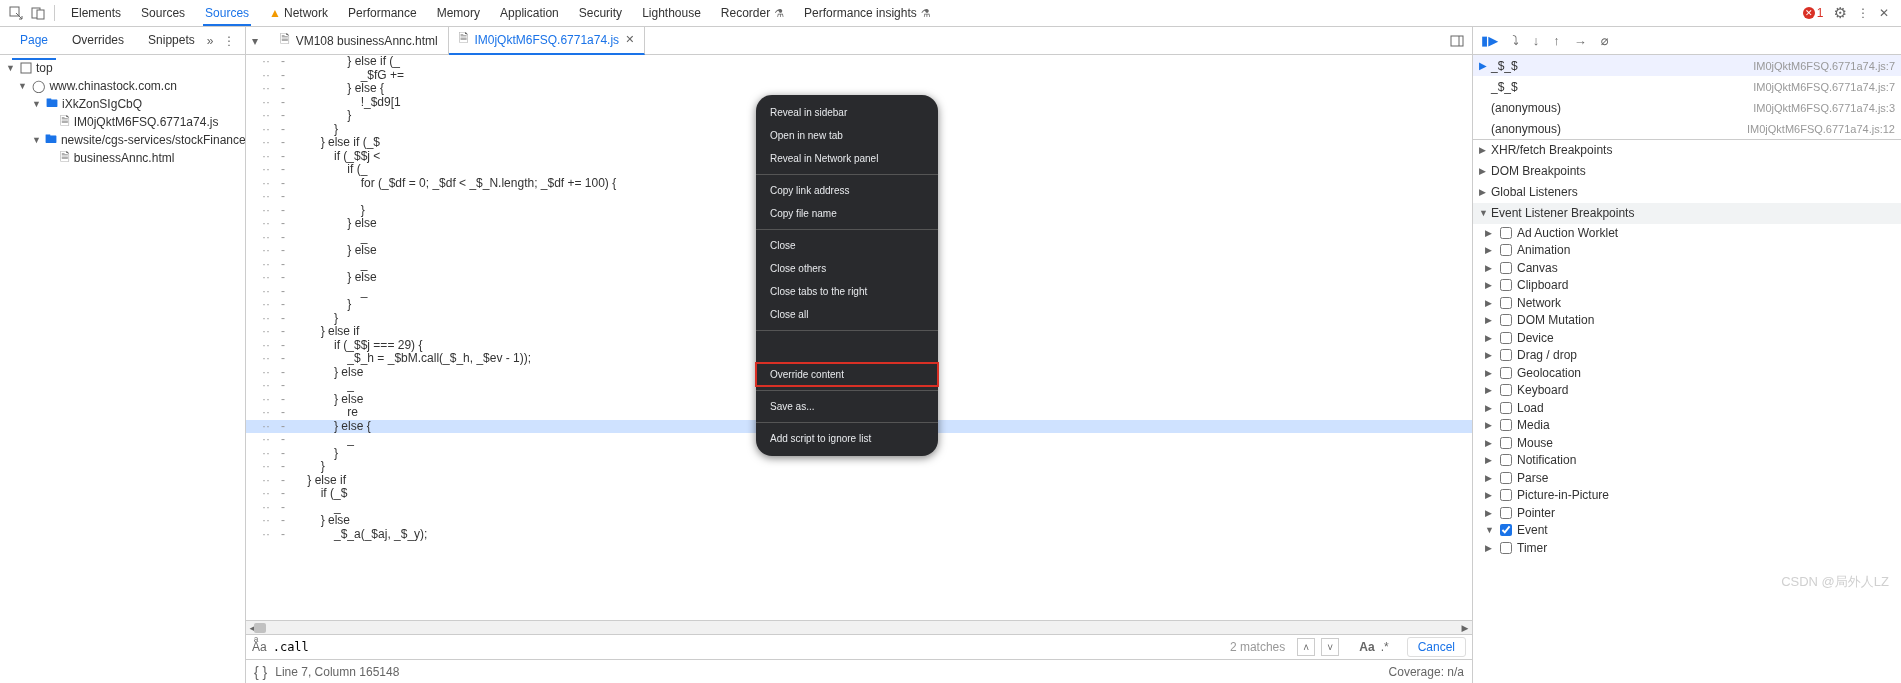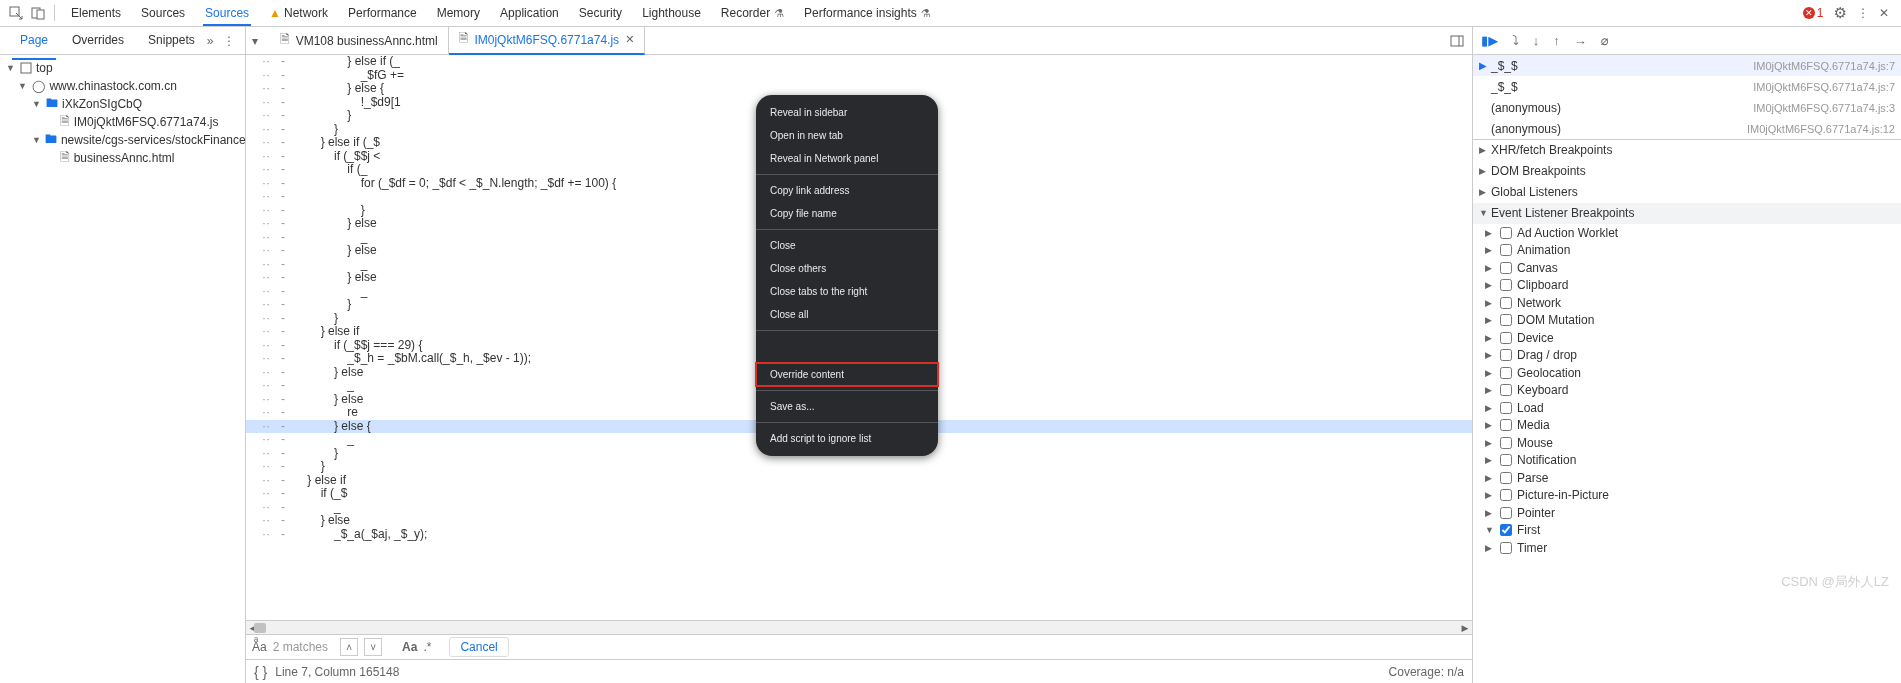--- a/index.html
+++ b/index.html
@@ -277,20 +277,21 @@
           <div class="ctx-item">Add script to ignore list</div>
         </div>
     </div>
     <div class="scroll-track">
       <span class="scroll-arrow-l">◀</span>
       <div class="scroll-thumb"></div>
       <span class="scroll-arrow-r">▶</span>
     </div>
     <div class="search-bar">
       <span class="regex-a">Aͣa</span>
+      <input value=".call" style="">
       <span class="matches">2 matches</span>
       <span class="nav-btn">˄</span>
       <span class="nav-btn">˅</span>
       <span style="width:8px"></span>
       <span class="aa">Aa</span>
       <span class="dotstar">.*</span>
       <span class="cancel">Cancel</span>
     </div>
     <div class="status-bar">
       <span class="brackets">{ }</span>
@@ -430,21 +431,21 @@
           <span>Picture-in-Picture</span>
         </div>
         <div class="event-cat">
           <span class="tri">▶</span>
           <input type="checkbox" style="">
           <span>Pointer</span>
         </div>
         <div class="event-cat">
           <span class="tri">▼</span>
           <input type="checkbox" checked="" style="">
-          <span>First</span>
+          <span>Event</span>
         </div>
         <div class="event-cat">
           <span class="tri">▶</span>
           <input type="checkbox" style="">
           <span>Timer</span>
         </div>
       </div>
   </div>
 </div>
 

